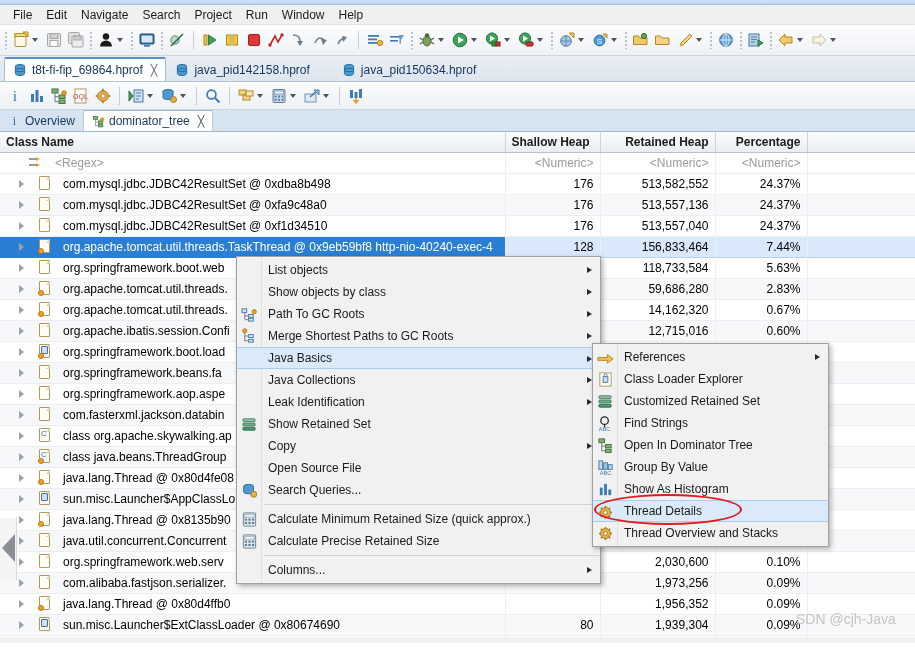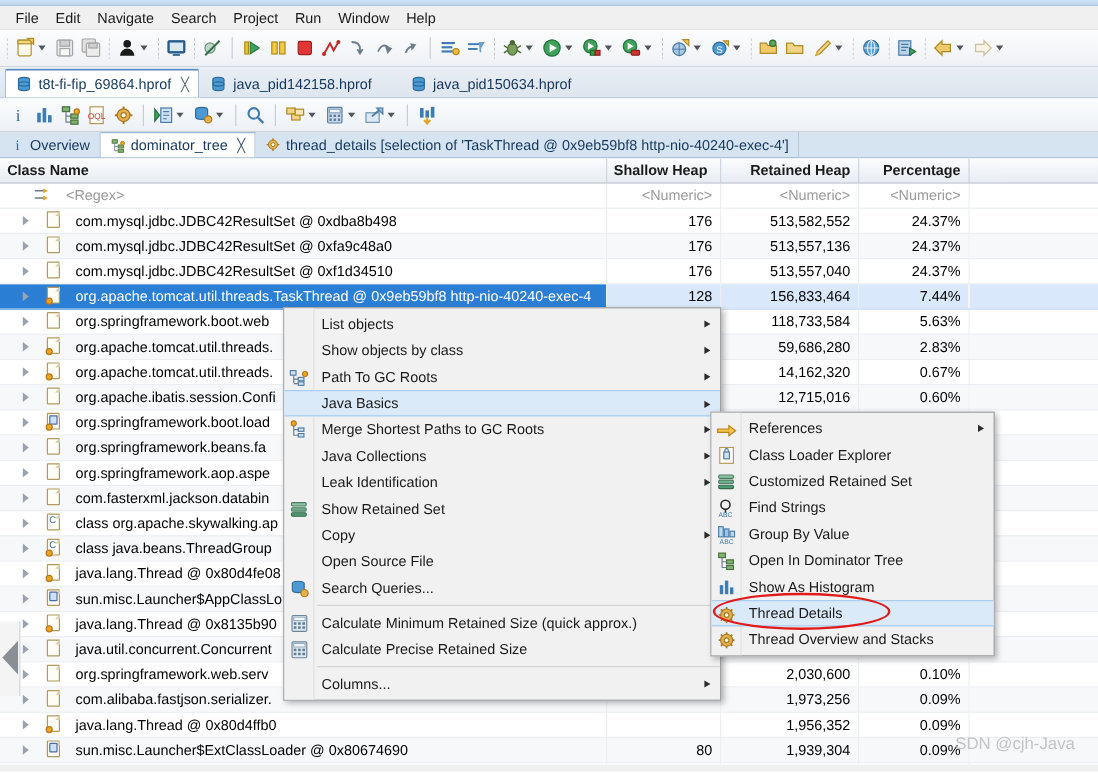--- a/index.html
+++ b/index.html
@@ -708,35 +708,20 @@
             <rect x="2" y="2" width="6" height="4" fill="#7fb36f" stroke="#46713a"></rect>
             <rect x="9" y="8" width="6" height="3.5" fill="#7fb36f" stroke="#46713a"></rect>
             <rect x="9" y="13" width="6" height="3.5" fill="#7fb36f" stroke="#46713a"></rect>
             <path d="M5 6 V15 M5 9.7 h4 M5 14.7 h4" stroke="#6b7c8c" fill="none"></path>
             <circle cx="14" cy="6" r="2.2" fill="#f0a51e" stroke="#b9761a"></circle>
           </svg>
       </span>
       <span>dominator_tree</span>
       <span class="close">╳</span>
     </div>
-    <div class="vtab">
-      <span class="ico" style="width:13px;height:13px">
-        <svg width="13" height="13" viewBox="0 0 18 18">
-            <circle cx="9" cy="9" r="5.3" fill="#e3b04b" stroke="#a97a22"></circle>
-            <circle cx="9" cy="9" r="2.2" fill="#fdfaf0" stroke="#a97a22"></circle>
-            <g stroke="#a97a22" stroke-width="1.6">
-              <line x1="9" y1="1.7" x2="9" y2="4"></line>
-              <line x1="9" y1="14" x2="9" y2="16.3"></line>
-              <line x1="1.7" y1="9" x2="4" y2="9"></line>
-              <line x1="14" y1="9" x2="16.3" y2="9"></line>
-            </g>
-          </svg>
-      </span>
-      <span>thread_details [selection of 'TaskThread @ 0x9eb59bf8  http-nio-40240-exec-4']</span>
-    </div>
     <div class="vtab-filler"></div>
   </div>
 
   <div class="tablewrap">
     <table class="tree">
       <thead>
         <tr>
           <th class="c-name">Class Name</th>
           <th class="c-shallow">Shallow Heap</th>
           <th class="c-retained">Retained Heap</th>
@@ -1131,32 +1116,32 @@
         <span class="mico"><svg width="17" height="17" viewBox="0 0 18 18">
             <rect x="1" y="3" width="5" height="4" fill="#cfe2f2" stroke="#4b7aa5"></rect>
             <rect x="8" y="9" width="5" height="3" fill="#cfe2f2" stroke="#4b7aa5"></rect>
             <rect x="8" y="13" width="5" height="3" fill="#cfe2f2" stroke="#4b7aa5"></rect>
             <path d="M4 7v7 M4 10.5h4 M4 14.5h4" stroke="#6b7c8c" fill="none"></path>
             <circle cx="14" cy="6" r="2.2" fill="#f0a51e" stroke="#b9761a"></circle>
           </svg></span>
         <span>Path To GC Roots</span>
         <span class="arrow"></span>
       </div>
-      <div class="ctxrow hl">
-        <span>Java Basics</span>
-        <span class="arrow"></span>
-      </div>
       <div class="ctxrow">
         <span class="mico"><svg width="17" height="17" viewBox="0 0 18 18">
             <circle cx="4" cy="3" r="2.2" fill="#f0a51e" stroke="#b9761a"></circle>
             <rect x="8" y="7" width="5" height="3" fill="#cfe2f2" stroke="#4b7aa5"></rect>
             <rect x="8" y="12" width="5" height="3" fill="#cfe2f2" stroke="#4b7aa5"></rect>
             <path d="M4 5v9 M4 8.5h4 M4 13.5h4" stroke="#6b7c8c" fill="none"></path>
           </svg></span>
         <span>Merge Shortest Paths to GC Roots</span>
+        <span class="arrow"></span>
+      </div>
+      <div class="ctxrow hl">
+        <span>Java Basics</span>
         <span class="arrow"></span>
       </div>
       <div class="ctxrow">
         <span>Java Collections</span>
         <span class="arrow"></span>
       </div>
       <div class="ctxrow">
         <span>Leak Identification</span>
         <span class="arrow"></span>
       </div>
@@ -1249,35 +1234,35 @@
       <div class="ctxrow">
         <span class="mico"><svg width="17" height="17" viewBox="0 0 18 18">
             <circle cx="8" cy="6" r="4" fill="none" stroke="#2c2c2c" stroke-width="1.4"></circle>
             <line x1="8" y1="10" x2="8" y2="13" stroke="#2c2c2c" stroke-width="1.4"></line>
             <text x="8" y="17" font-size="6" fill="#3f7cb5" text-anchor="middle" font-family="Liberation Sans">ABC</text>
           </svg></span>
         <span>Find Strings</span>
       </div>
       <div class="ctxrow">
         <span class="mico"><svg width="17" height="17" viewBox="0 0 18 18">
+            <rect x="2" y="2" width="6" height="4" fill="#7fb36f" stroke="#46713a"></rect>
+            <rect x="9" y="8" width="6" height="3.5" fill="#7fb36f" stroke="#46713a"></rect>
+            <rect x="9" y="13" width="6" height="3.5" fill="#7fb36f" stroke="#46713a"></rect>
+            <path d="M5 6 V15 M5 9.7 h4 M5 14.7 h4" stroke="#6b7c8c" fill="none"></path>
+          </svg></span>
+        <span>Open In Dominator Tree</span>
+      </div>
+      <div class="ctxrow">
+        <span class="mico"><svg width="17" height="17" viewBox="0 0 18 18">
             <rect x="2" y="2" width="4" height="9" fill="#bcd7ee" stroke="#4b7aa5"></rect>
             <rect x="7" y="4" width="4" height="7" fill="#9cc4e4" stroke="#4b7aa5"></rect>
             <rect x="12" y="6" width="4" height="5" fill="#bcd7ee" stroke="#4b7aa5"></rect>
             <text x="9" y="17" font-size="6" fill="#3f7cb5" text-anchor="middle" font-family="Liberation Sans">ABC</text>
           </svg></span>
         <span>Group By Value</span>
-      </div>
-      <div class="ctxrow">
-        <span class="mico"><svg width="17" height="17" viewBox="0 0 18 18">
-            <rect x="2" y="2" width="6" height="4" fill="#7fb36f" stroke="#46713a"></rect>
-            <rect x="9" y="8" width="6" height="3.5" fill="#7fb36f" stroke="#46713a"></rect>
-            <rect x="9" y="13" width="6" height="3.5" fill="#7fb36f" stroke="#46713a"></rect>
-            <path d="M5 6 V15 M5 9.7 h4 M5 14.7 h4" stroke="#6b7c8c" fill="none"></path>
-          </svg></span>
-        <span>Open In Dominator Tree</span>
       </div>
       <div class="ctxrow">
         <span class="mico"><svg width="17" height="17" viewBox="0 0 18 18">
             <rect x="3" y="7" width="3" height="8" fill="#3f7cb5"></rect>
             <rect x="7.5" y="3" width="3" height="12" fill="#3f7cb5"></rect>
             <rect x="12" y="9" width="3" height="6" fill="#3f7cb5"></rect>
           </svg></span>
         <span>Show As Histogram</span>
       </div>
       <div class="ctxrow hl">

